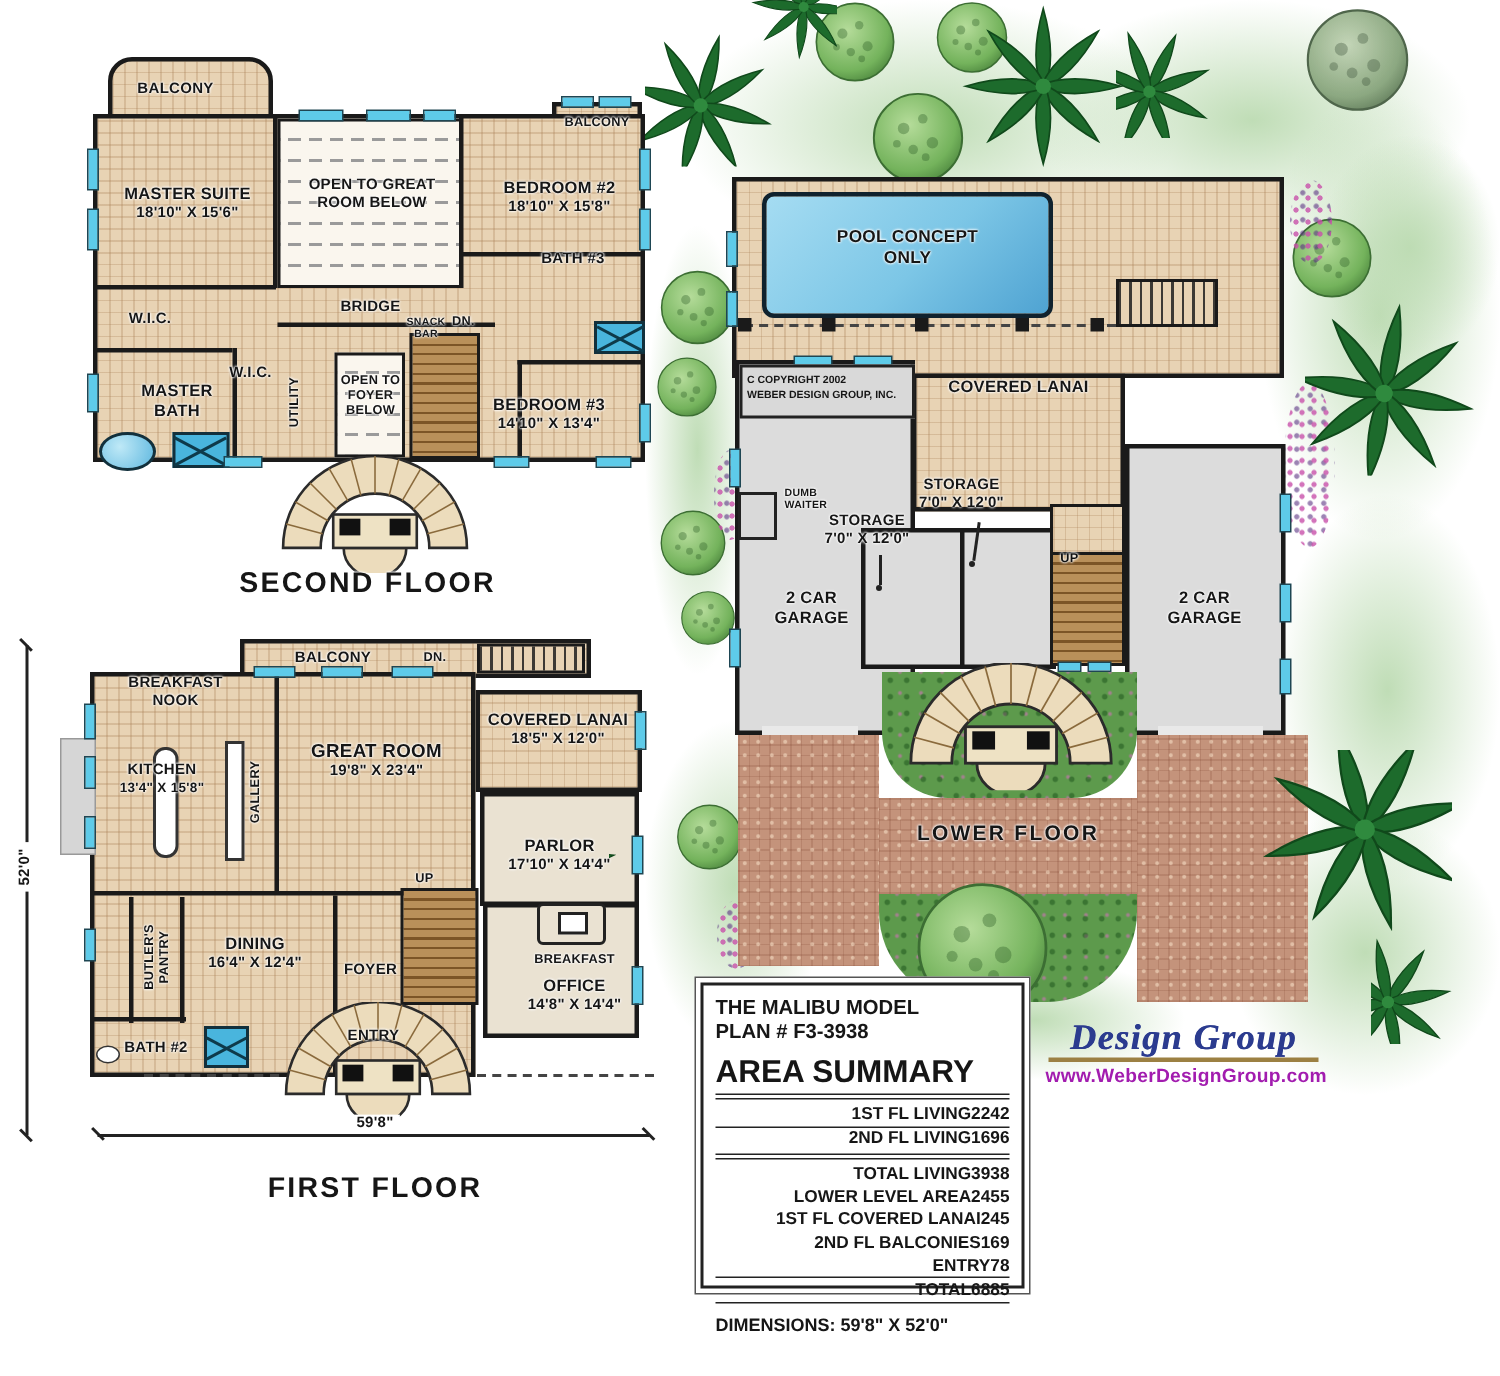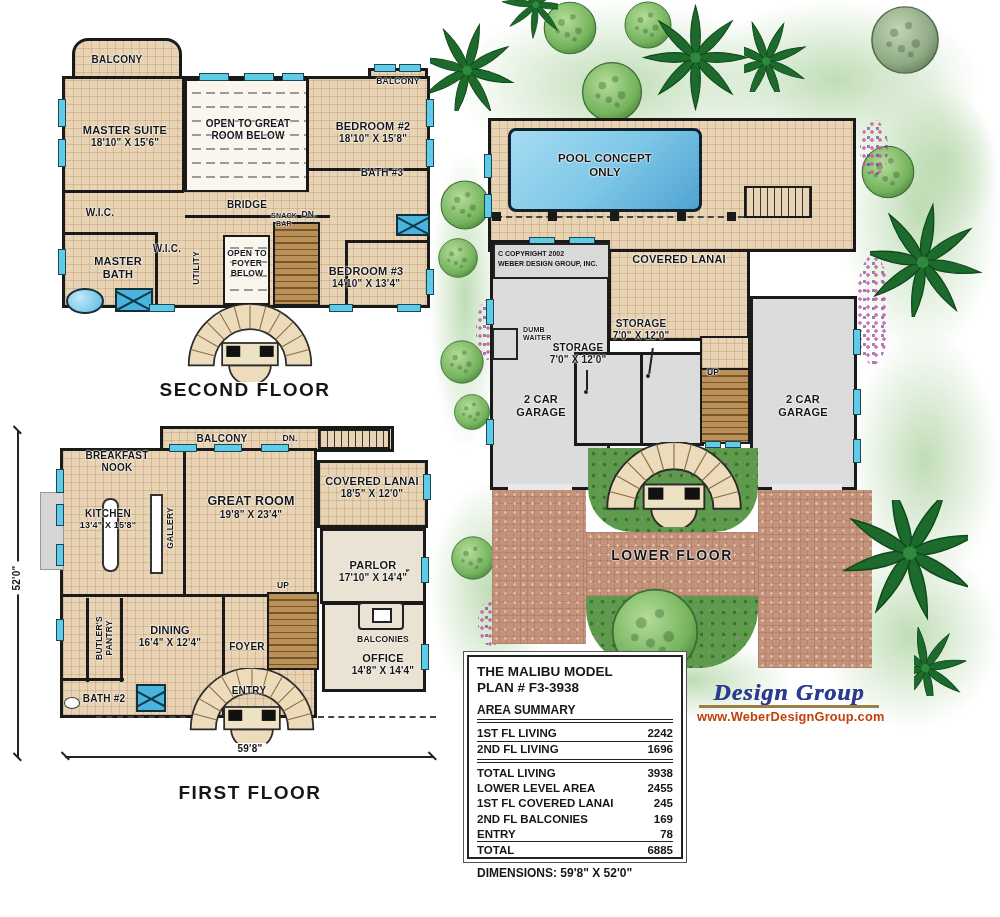--- a/index.html
+++ b/index.html
@@ -56,33 +56,33 @@
   .ftitle{font-size:19px;letter-spacing:1.5px}
   .dims{display:block;font-size:10px;font-weight:bold}
   .dimline{position:absolute;background:#222}
   .tick{position:absolute;width:11px;height:1.5px;background:#222;transform:rotate(45deg)}
   
   #infobox{position:absolute;left:463px;top:651px;width:224px;height:212px;background:#fff;
      border:1.5px solid #555;box-sizing:border-box;z-index:8}
   #infobox .inner{position:absolute;left:3px;top:3px;right:3px;bottom:3px;border:2px solid #222;
      padding:7px 8px;box-sizing:border-box}
   .ib-title{font-size:13.5px;font-weight:bold;line-height:1.22}
-  .ib-sec{font-size:12px;font-weight:bold;margin-top:6px}
+  .ib-sec{font-size:21px;font-weight:bold;margin-top:6px}
   .dbl{border-top:1.5px solid #222;border-bottom:1px solid #222;height:2.5px;margin:2px 0}
-  .row{display:flex;justify-content:space-between;font-size:11.5px;font-weight:bold;line-height:1.22;padding:.6px 0}
+  .row{display:flex;justify-content:flex-end;font-size:11.5px;font-weight:bold;line-height:1.22;padding:.6px 0}
   .row.underline{border-bottom:1.5px solid #222}
   .ib-dims{font-size:12px;font-weight:bold;margin-top:7px}
   
   #logo{position:absolute;left:697px;top:692px;width:184px;text-align:center;z-index:8}
   .logo-brand{font-family:"Liberation Serif",serif;font-weight:bold;font-size:37px;line-height:1;
      color:#9c8043;letter-spacing:2px;text-shadow:.7px 0 #9c8043,-.7px 0 #9c8043}
   .logo-sub{font-family:"Liberation Serif",serif;font-style:italic;font-weight:bold;font-size:24px;
      line-height:1;color:#2b3b8f;margin-top:-12px;letter-spacing:1px;text-shadow:.4px 0 #2b3b8f}
   .logo-rule{height:2.5px;background:#9c8043;margin:1px 2px 1px 2px}
-  .logo-url{font-size:12.8px;font-weight:bold;color:#c2410c;letter-spacing:.2px}
+  .logo-url{font-size:12.8px;font-weight:bold;color:#a21caf;letter-spacing:.2px}
 </style>
 </head>
 <body>
 
 <div id="canvas">
 
   <svg width="0" height="0" style="position:absolute">
     <defs>
       <radialGradient id="bg1" cx="40%" cy="35%" r="75%">
         <stop offset="0%" stop-color="#b5dc9a"></stop>
@@ -363,21 +363,21 @@
     <div class="wall" style="left:60px;top:678px;width:64px;height:3px"></div>
 
     <div class="abs" style="left:102px;top:498px;width:17px;height:74px;background:#fff;border:2px solid #333;border-radius:8px;box-sizing:border-box"></div>
     <div class="abs" style="left:150px;top:494px;width:13px;height:80px;background:#fff;border:2px solid #333;box-sizing:border-box"></div>
 
     <div class="stair" style="left:267px;top:592px;width:52px;height:78px"></div>
     <div class="lbl xs" style="left:283px;top:585px">UP</div>
 
     <div class="abs" style="left:358px;top:602px;width:46px;height:28px;background:#eae2d2;border:2.5px solid #222;border-radius:4px;box-sizing:border-box"></div>
     <div class="abs" style="left:372px;top:608px;width:20px;height:15px;background:#fff;border:2px solid #222;box-sizing:border-box"></div>
-    <div class="lbl xs" style="left:383px;top:639px">BALCONIES</div>
+    <div class="lbl xs" style="left:383px;top:639px">BREAKFAST</div>
 
     <div class="xbox" style="left:136px;top:684px;width:30px;height:28px"></div>
     <div class="abs" style="left:64px;top:697px;width:16px;height:12px;background:#fff;border:1.5px solid #333;border-radius:50%;box-sizing:border-box"></div>
 
     <div class="lbl sm wrap" style="left:117px;top:462px;width:78px">BREAKFAST NOOK</div>
     <div class="lbl sm" style="left:108px;top:519px"><span>KITCHEN</span><span class="dims" style="font-size:9px">13'4" X 15'8"</span></div>
     <div class="lbl xs vlbl" style="left:170px;top:528px">GALLERY</div>
     <div class="lbl big" style="left:251px;top:507px"><span>GREAT ROOM</span><span class="dims">19'8" X 23'4"</span></div>
     <div class="lbl" style="left:372px;top:487px"><span>COVERED LANAI</span><span class="dims">18'5" X 12'0"</span></div>
     <div class="lbl" style="left:373px;top:571px"><span>PARLOR</span><span class="dims">17'10" X 14'4"</span></div>

